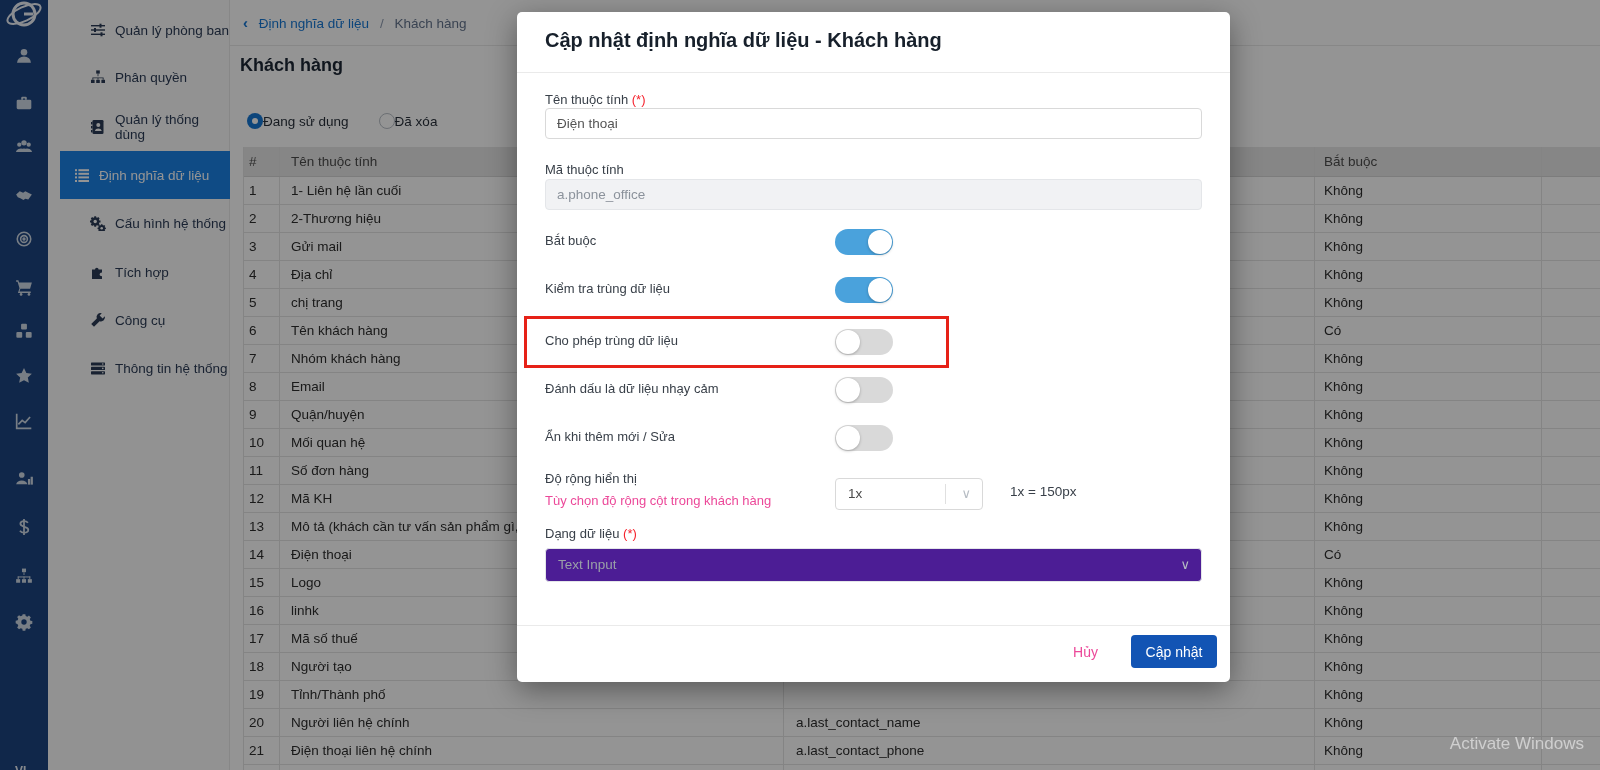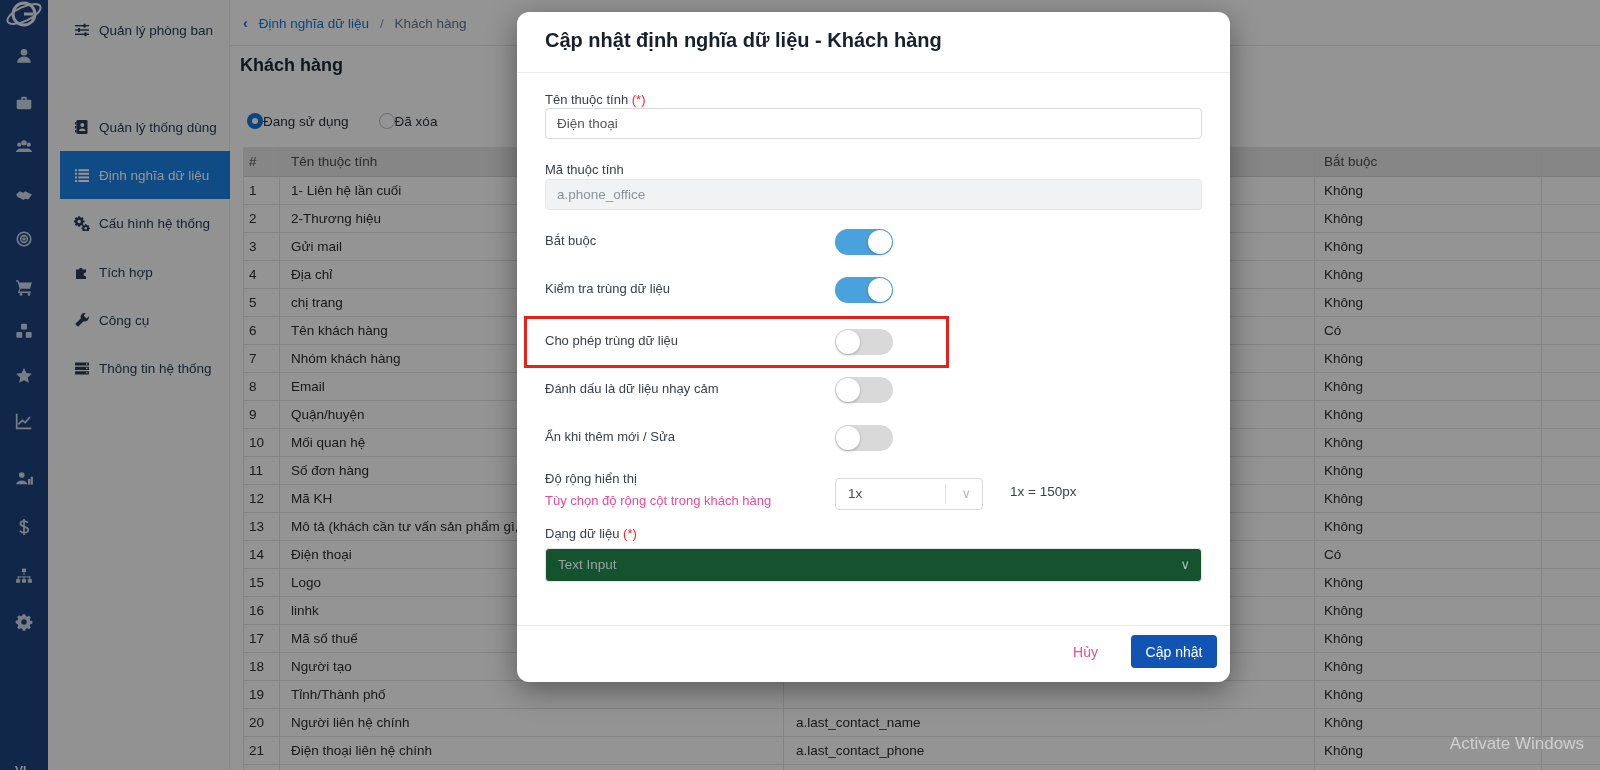--- a/index.html
+++ b/index.html
@@ -10,21 +10,21 @@
   .iconbar{position:absolute;left:0;top:0;width:48px;height:770px;background:#1c4480;z-index:2;}
   .logo{position:absolute;left:4px;top:-6px;width:40px;height:40px;color:#eef2f8;}
   .ibicon{position:absolute;left:0;width:48px;height:20px;text-align:center;color:#cfd9e5;cursor:pointer;}
   .ibicon svg{width:18px;height:18px;vertical-align:top;}
   .langtag{position:absolute;left:15px;bottom:-8px;color:#e8edf4;font-size:12px;font-weight:bold;}
 
   
   .menupanel{position:absolute;left:48px;top:0;width:182px;height:770px;background:#fbfbfb;
              border-right:1px solid #e8e8e8;z-index:2;box-sizing:border-box;}
   .mitem{position:absolute;left:0;width:182px;height:48px;display:flex;align-items:center;gap:9px;
-         padding-left:26px;box-sizing:border-box;color:#2c3c56;font-size:13.5px;cursor:pointer;}
+         padding-left:42px;box-sizing:border-box;color:#2c3c56;font-size:13.5px;cursor:pointer;}
   .mitem svg{width:16px;height:16px;flex:0 0 16px;}
   .mitem.active{left:12px;width:170px;padding-left:14px;background:#1b82e6;color:#fff;}
 
   
   .content{position:absolute;left:230px;top:0;width:1370px;height:770px;background:#fff;z-index:1;}
   .crumbbar{position:absolute;left:0;top:0;width:100%;height:46px;border-bottom:1px solid #e8e8e8;
             box-sizing:border-box;}
   .crumb{position:absolute;left:13px;top:0;height:46px;line-height:46px;font-size:13.5px;}
   .crumb .back{color:#1677d4;font-size:15px;font-weight:bold;margin-right:7px;cursor:pointer;}
   .crumb .lnk{color:#1677d4;cursor:pointer;}
@@ -48,21 +48,21 @@
   .trow .c2{padding-left:11px;}
   .trow .c3{padding-left:12px;}
   .trow .c4{padding-left:9px;}
   .thead{height:29px;line-height:29px;background:#e7e7e7;color:#4c4c4c;border-bottom:1px solid #d6d6d6;}
 
   
   .overlay{position:absolute;inset:0;background:rgba(0,0,0,0.42);z-index:5;}
   .watermark{position:absolute;right:16px;top:734px;z-index:6;color:rgba(255,255,255,0.55);font-size:17px;}
 
   
-  .modal{position:absolute;left:517px;top:12px;width:713px;height:670px;background:#fff;border-radius:12px;
+  .modal{position:absolute;left:517px;top:12px;width:713px;height:670px;background:#fff;border-radius:5px;
          box-shadow:0 8px 30px rgba(0,0,0,.4);z-index:10;}
   .mhead{position:absolute;top:0;left:0;right:0;height:60px;border-bottom:1px solid #eaeaea;}
   .mtitle{position:absolute;left:28px;top:17px;font-size:20px;font-weight:600;color:#17202b;}
   .flabel{position:absolute;left:28px;font-size:13px;color:#394049;white-space:nowrap;}
   .req{color:#f5222d;}
   .fhint{position:absolute;left:28px;font-size:13px;color:#ec4899;white-space:nowrap;}
   .finput{position:absolute;left:28px;right:28px;height:31px;border:1px solid #d9d9d9;border-radius:4px;
           font-size:13.5px;color:#555;padding:0 11px;box-sizing:border-box;background:#fff;
           font-family:"Liberation Sans",sans-serif;outline:none;}
   .finput.dis{background:#f1f2f4;border-color:#e4e6e9;color:#8b929b;}
@@ -72,21 +72,21 @@
   .toggle.on{background:#4aa2dc;} .toggle.on .knob{right:1px;}
   .toggle.off{background:#d9d9d9;} .toggle.off .knob{left:1px;}
   .redbox{position:absolute;left:7px;top:304px;width:425px;height:52px;border:3px solid #e62117;
           box-sizing:border-box;z-index:3;pointer-events:none;}
   .wsel{position:absolute;left:318px;top:466px;width:148px;height:32px;border:1px solid #d9d9d9;border-radius:4px;
         box-sizing:border-box;font-size:13.5px;color:#4a4a4a;cursor:pointer;}
   .wsel .val{position:absolute;left:12px;top:0;line-height:30px;}
   .wsel .dvd{position:absolute;right:36px;top:5px;bottom:5px;width:1px;background:#e0e0e0;}
   .wsel .chev,.dsel .chev{position:absolute;right:11px;top:0;line-height:30px;color:#b6bcc3;font-size:13px;}
   .wnote{position:absolute;left:493px;top:472px;font-size:13.5px;color:#394049;}
-  .dsel{position:absolute;left:28px;right:28px;top:536px;height:34px;background:#14532d;
+  .dsel{position:absolute;left:28px;right:28px;top:536px;height:34px;background:#4c1d95;
         border:1px solid #e4e6e9;border-radius:4px;box-sizing:border-box;font-size:13.5px;color:#9aa0a8;}
   .dsel .val{position:absolute;left:12px;top:0;line-height:32px;}
   .dsel .chev{line-height:32px;}
   .mfootline{position:absolute;left:0;right:0;top:613px;border-top:1px solid #eaeaea;}
   .btn-cancel{position:absolute;top:623px;right:126px;height:33px;line-height:33px;color:#ec4899;
               font-size:14px;cursor:pointer;background:none;border:none;font-family:"Liberation Sans",sans-serif;}
   .btn-submit{position:absolute;top:623px;right:13px;height:33px;width:86px;background:#1254b4;color:#fff;
               border:none;border-radius:4px;font-size:14px;cursor:pointer;font-family:"Liberation Sans",sans-serif;}
 </style>
 </head>
@@ -176,20 +176,32 @@
             <rect x="1" y="3" width="14" height="1.4"></rect>
             <rect x="1" y="7.3" width="14" height="1.4"></rect>
             <rect x="1" y="11.6" width="14" height="1.4"></rect>
             <rect x="9.5" y="1.7" width="2" height="4"></rect>
             <rect x="4" y="6" width="2" height="4"></rect>
             <rect x="10.5" y="10.3" width="2" height="4"></rect>
           </svg>
         </span>
         <span>Quản lý phòng ban</span>
       </div>
+      <div class="mitem" style="top: 53px;">
+        <span style="display: inline-flex;">
+          <svg viewBox="0 0 16 16" fill="currentColor">
+            <rect x="6.2" y="1.4" width="3.6" height="3.2"></rect>
+            <rect x="1" y="10.8" width="3.6" height="3.2"></rect>
+            <rect x="11.4" y="10.8" width="3.6" height="3.2"></rect>
+            <rect x="6.2" y="10.8" width="3.6" height="3.2"></rect>
+            <path d="M7.6 4.6h.8v2.6h-.8zM2.4 8.4h11.2v.9H2.4zM2.4 8.4h.9v2.4h-.9zM7.6 8.4h.8v2.4h-.8zM12.7 8.4h.9v2.4h-.9z"></path>
+          </svg>
+        </span>
+        <span>Phân quyền</span>
+      </div>
       <div class="mitem" style="top: 103px;">
         <span style="display: inline-flex;">
           <svg viewBox="0 0 16 16" fill="currentColor">
             <rect x="2.5" y="1" width="11" height="14" rx="1.3"></rect>
             <rect x="1" y="3" width="1.5" height="2.4"></rect>
             <rect x="1" y="7" width="1.5" height="2.4"></rect>
             <rect x="1" y="11" width="1.5" height="2.4"></rect>
             <circle cx="8.3" cy="6" r="2" fill="#fbfbfb"></circle>
             <path d="M4.8 12a3.6 3.2 0 0 1 7 0z" fill="#fbfbfb"></path>
           </svg>

